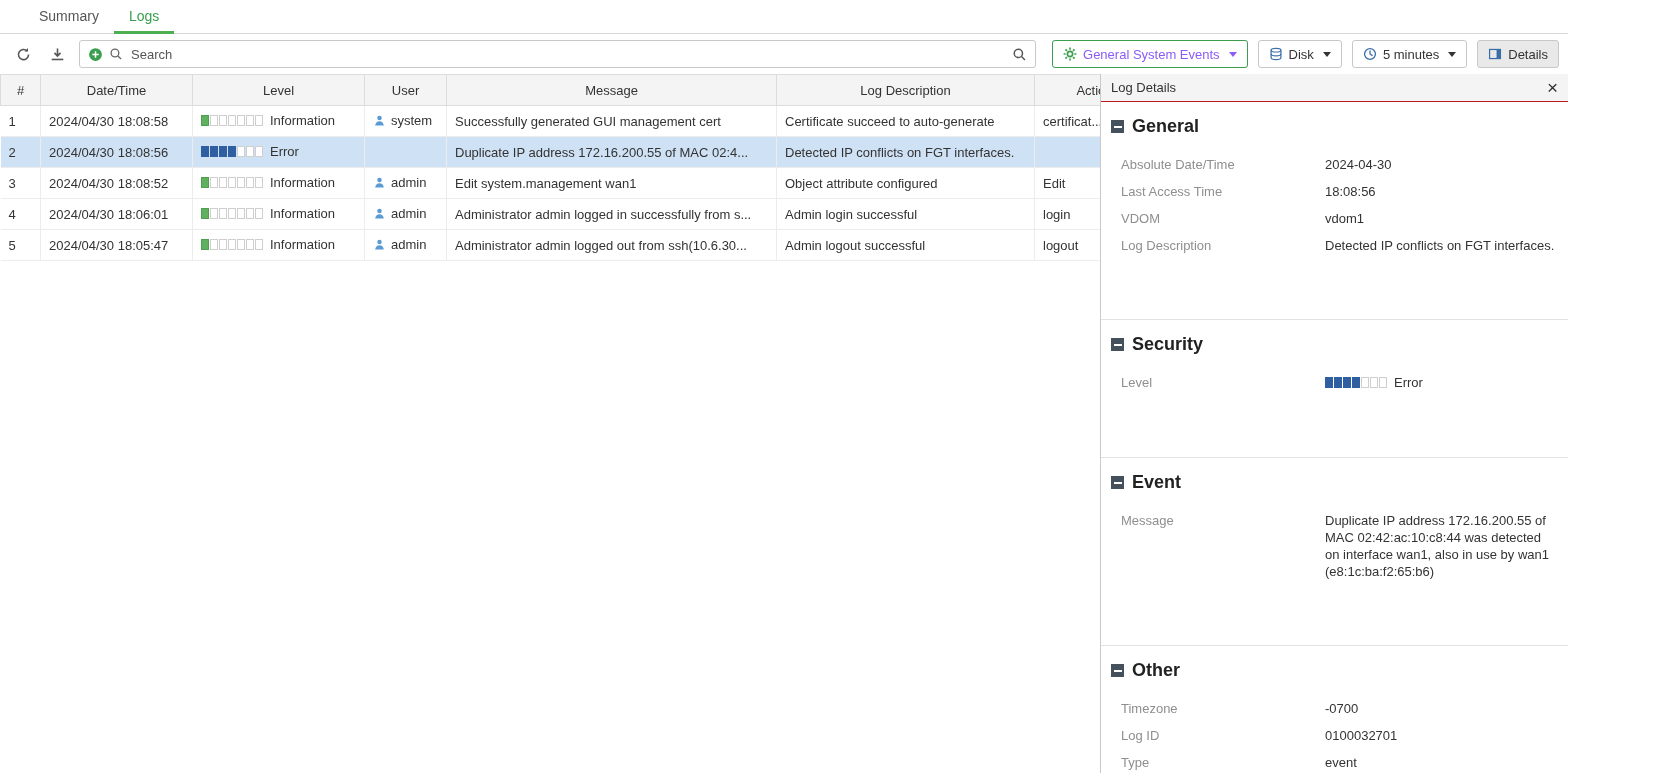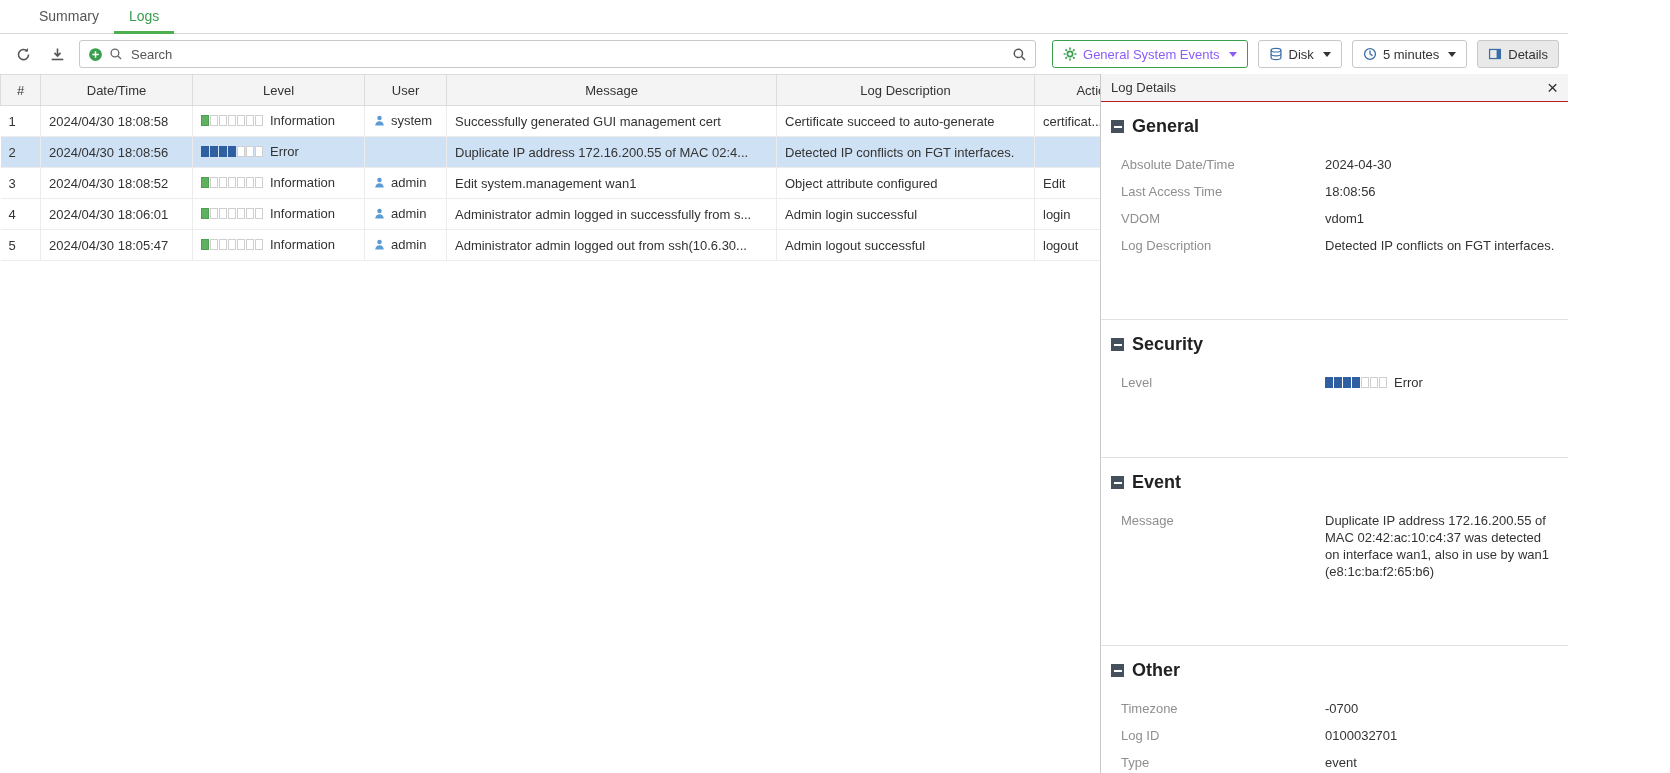--- a/index.html
+++ b/index.html
@@ -359,21 +359,21 @@
         </div>
 
         <div class="section">
           <div class="sec-head">
             <span class="minus"></span>
             <span>Event</span>
           </div>
           <div class="fields">
             <div class="field">
               <span class="f-label">Message</span>
-              <span class="f-value">Duplicate IP address 172.16.200.55 of MAC 02:42:ac:10:c4:37 was detected on interface wan1, also in use by wan1 (e8:1c:ba:f2:65:b6)</span>
+              <span class="f-value">Duplicate IP address 172.16.200.55 of MAC 02:42:ac:10:c8:44 was detected on interface wan1, also in use by wan1 (e8:1c:ba:f2:65:b6)</span>
             </div>
           </div>
         </div>
 
         <div class="section">
           <div class="sec-head">
             <span class="minus"></span>
             <span>Other</span>
           </div>
           <div class="fields">

